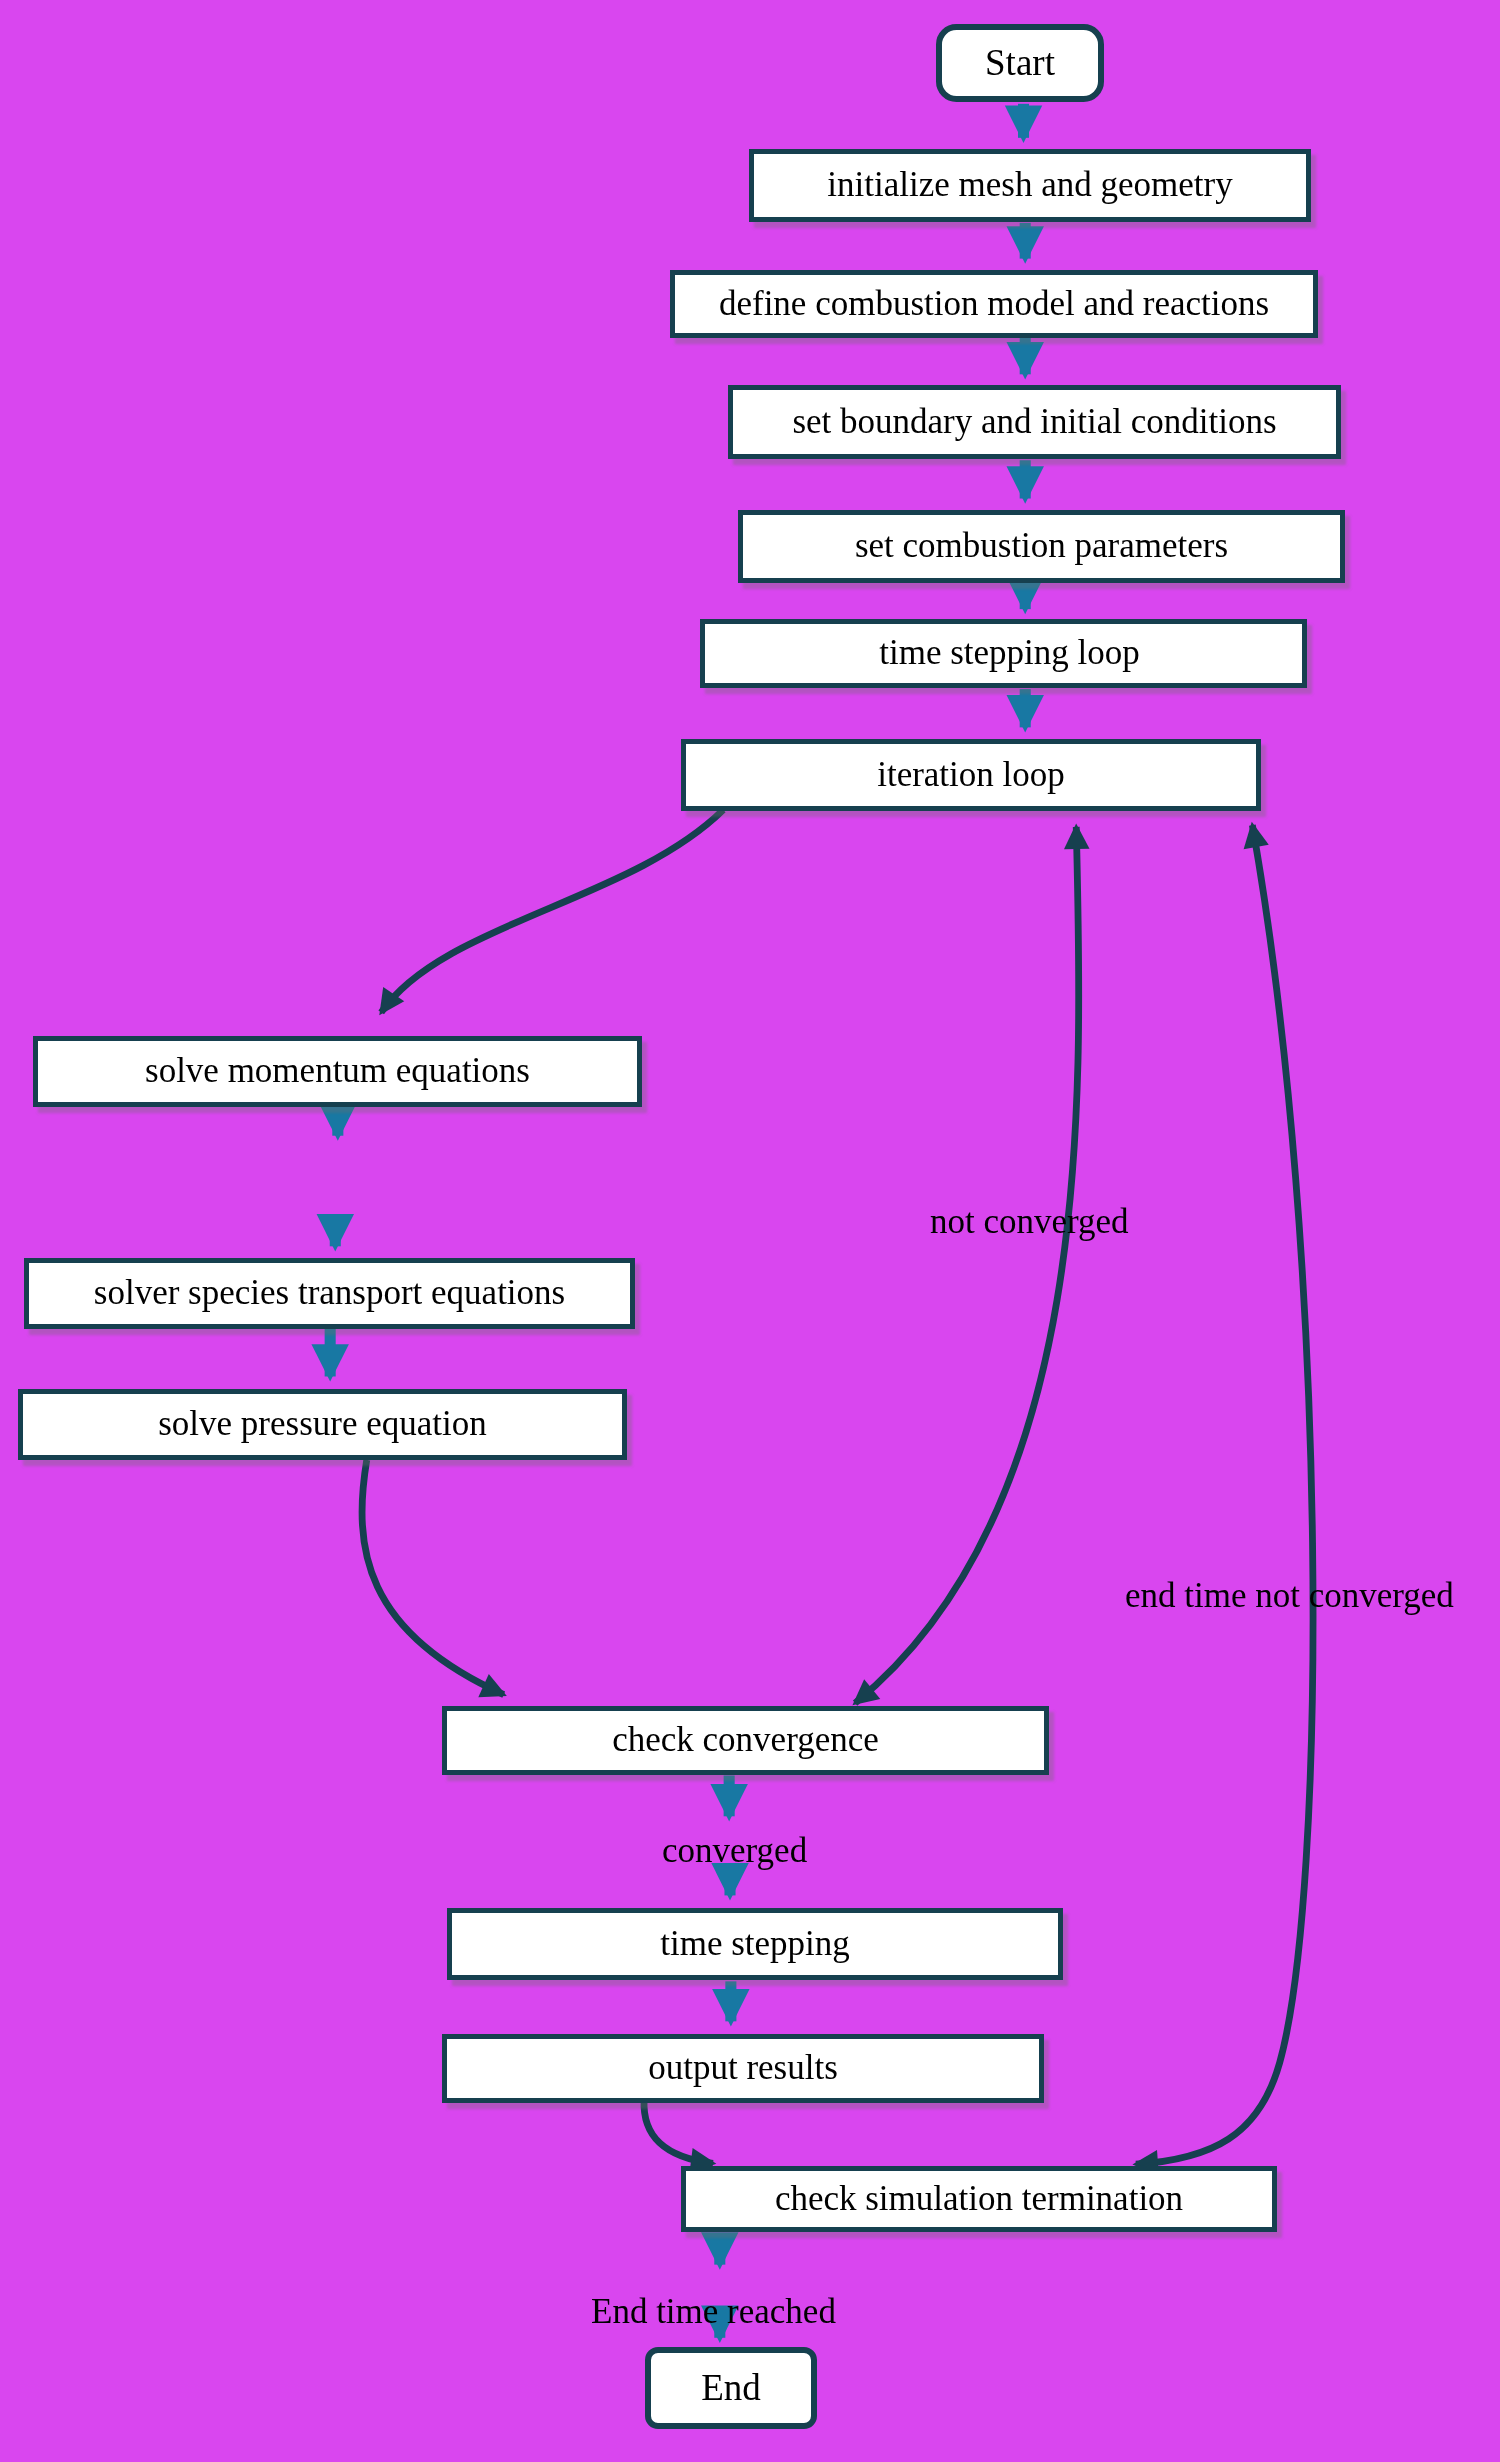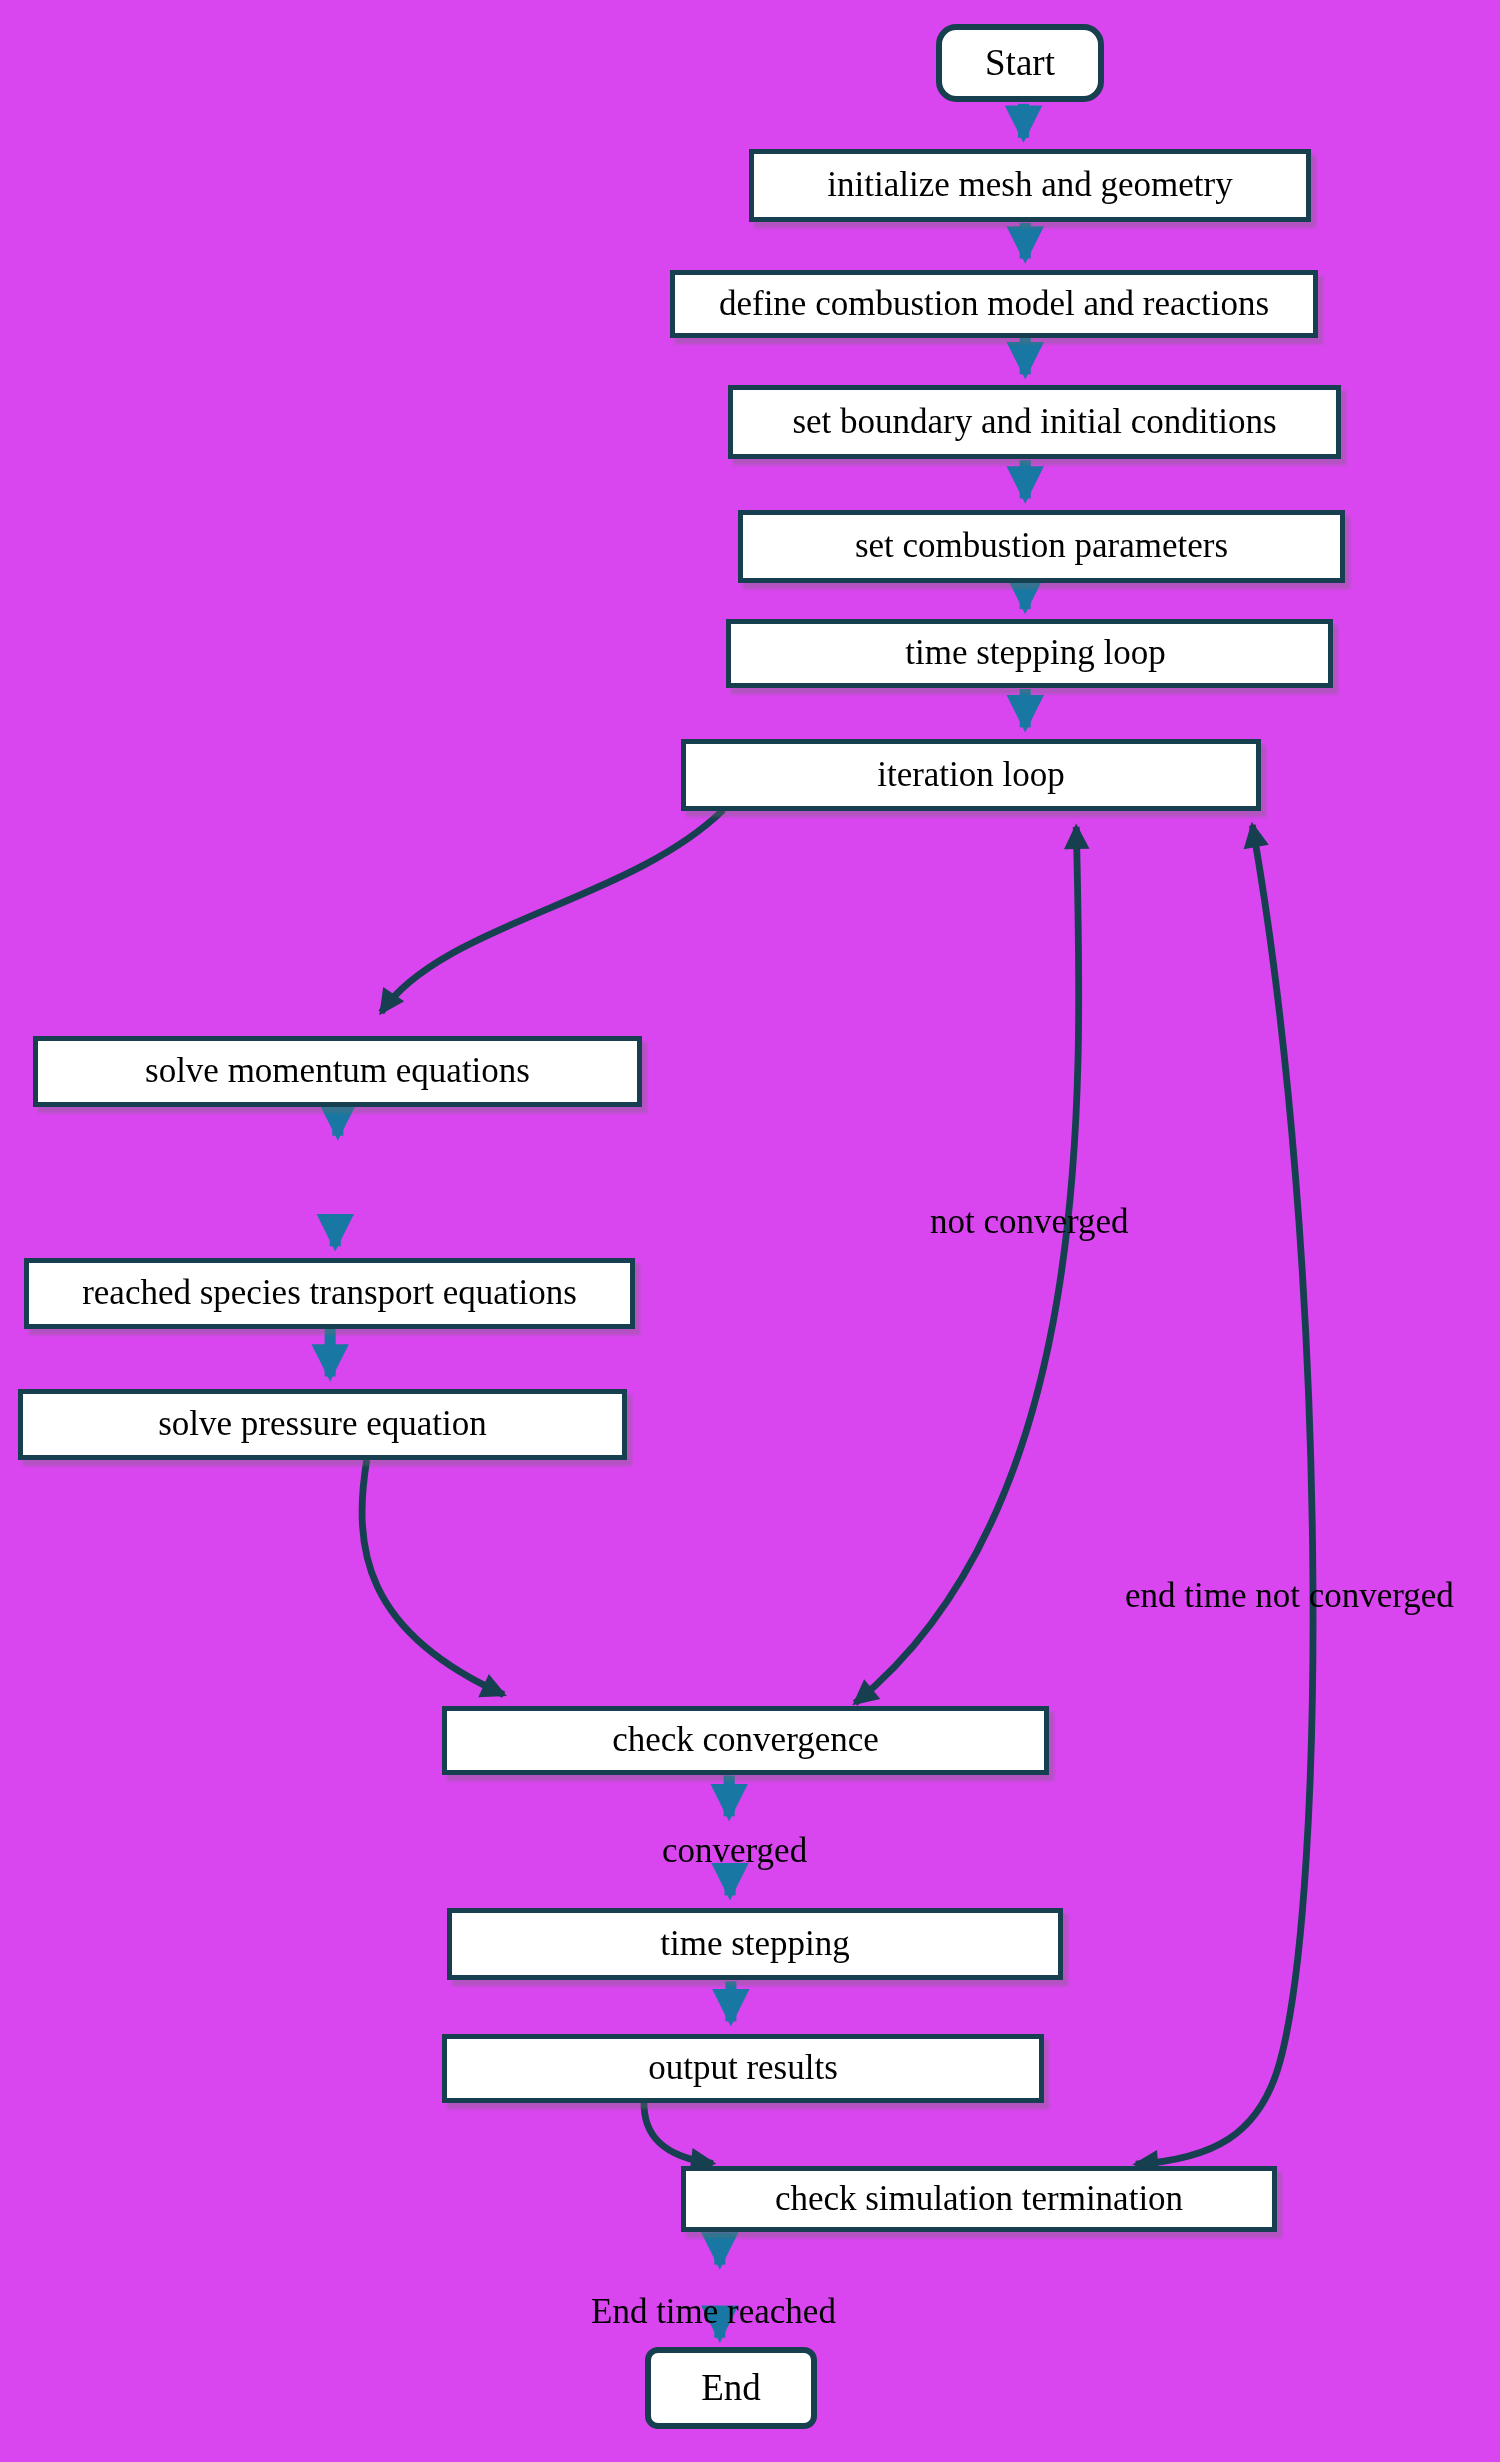--- a/index.html
+++ b/index.html
@@ -91,35 +91,35 @@
   </div>
 
   <div class="box" style="left:728px;top:385px;width:613px;height:74px;">
     <span>set boundary and initial  conditions</span>
   </div>
 
   <div class="box" style="left:738px;top:510px;width:607px;height:73px;">
     <span>set combustion parameters</span>
   </div>
 
-  <div class="box" style="left:726px;top:619px;width:607px;height:69px;padding-left:12px;">
+  <div class="box" style="left:700px;top:619px;width:607px;height:69px;padding-left:12px;">
     <span>time stepping loop</span>
   </div>
 
   <div class="box" style="left:681px;top:739px;width:580px;height:72px;">
     <span>iteration loop</span>
   </div>
 
   <div class="box" style="left:33px;top:1036px;width:609px;height:71px;">
     <span>solve momentum equations</span>
   </div>
 
 
   <div class="box" style="left:24px;top:1258px;width:611px;height:71px;">
-    <span>reached species transport equations</span>
+    <span>solver species transport equations</span>
   </div>
 
   <div class="box" style="left:18px;top:1389px;width:609px;height:71px;">
     <span>solve pressure equation</span>
   </div>
 
   <div class="box" style="left:442px;top:1706px;width:607px;height:69px;">
     <span>check convergence</span>
   </div>
 

